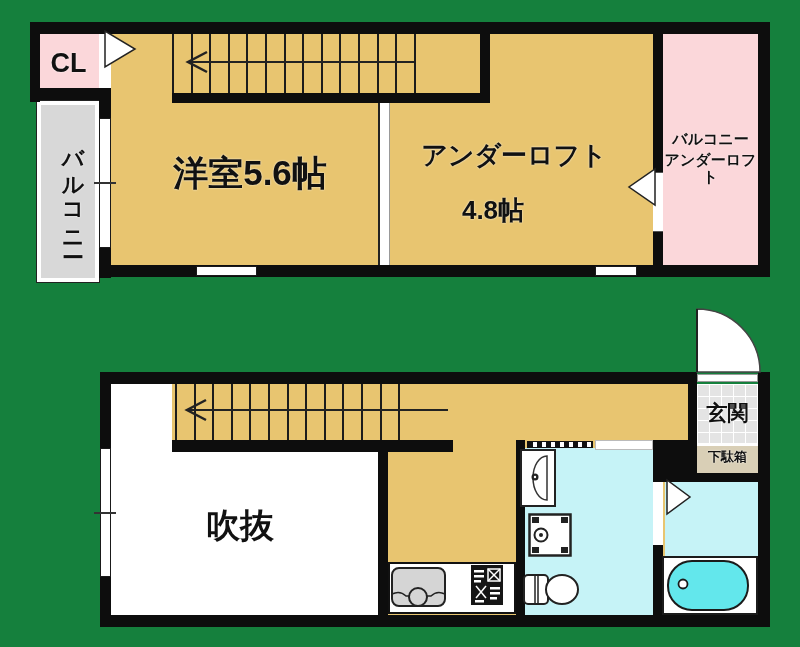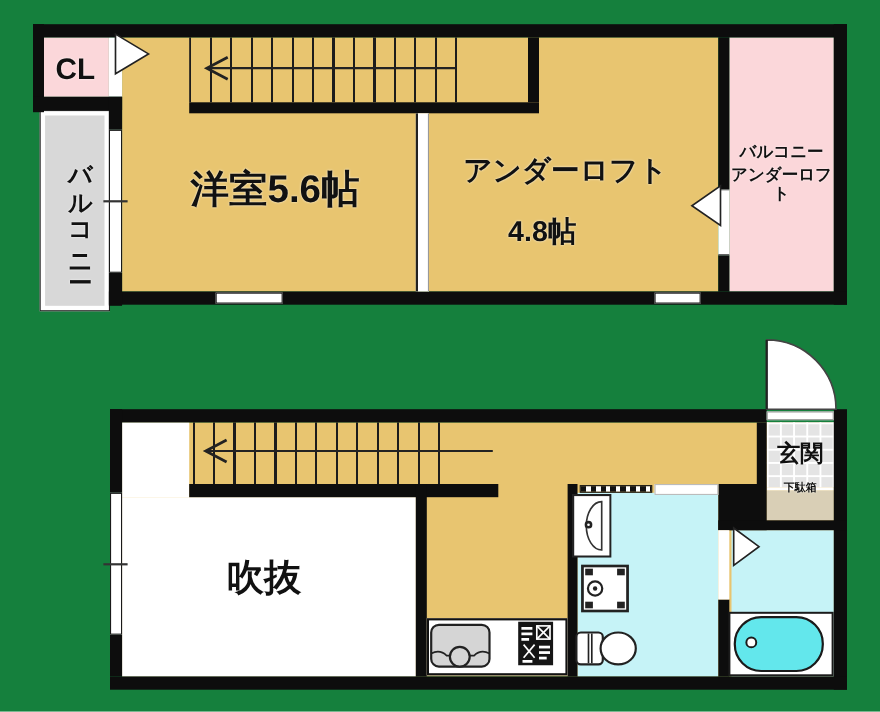--- a/index.html
+++ b/index.html
@@ -176,16 +176,16 @@
     </svg>
 
     <svg class="abs" style="left:662px;top:556px;" width="96" height="59" viewBox="0 0 96 59">
       <rect x="1" y="1" width="94" height="57" fill="#fff" stroke="#1b1b1b" stroke-width="2"></rect>
       <rect x="6" y="5" width="80" height="49" rx="24" fill="#63e7ec" stroke="#1b1b1b" stroke-width="2"></rect>
       <circle cx="21" cy="28" r="4.5" fill="#fff" stroke="#1b1b1b" stroke-width="1.8"></circle>
     </svg>
 
     <div class="lbl" style="left:130px;top:506px;width:220px;font-size:34px;">吹抜</div>
     <div class="lbl" style="left:695px;top:401px;width:65px;font-size:21px;">玄関</div>
-    <div class="lbl" style="left:693px;top:438px;width:69px;font-size:10px;">下駄箱</div>
+    <div class="lbl" style="left:693px;top:450px;width:69px;font-size:13px;">下駄箱</div>
   </div>
 
 </div>
 
 </body></html>

